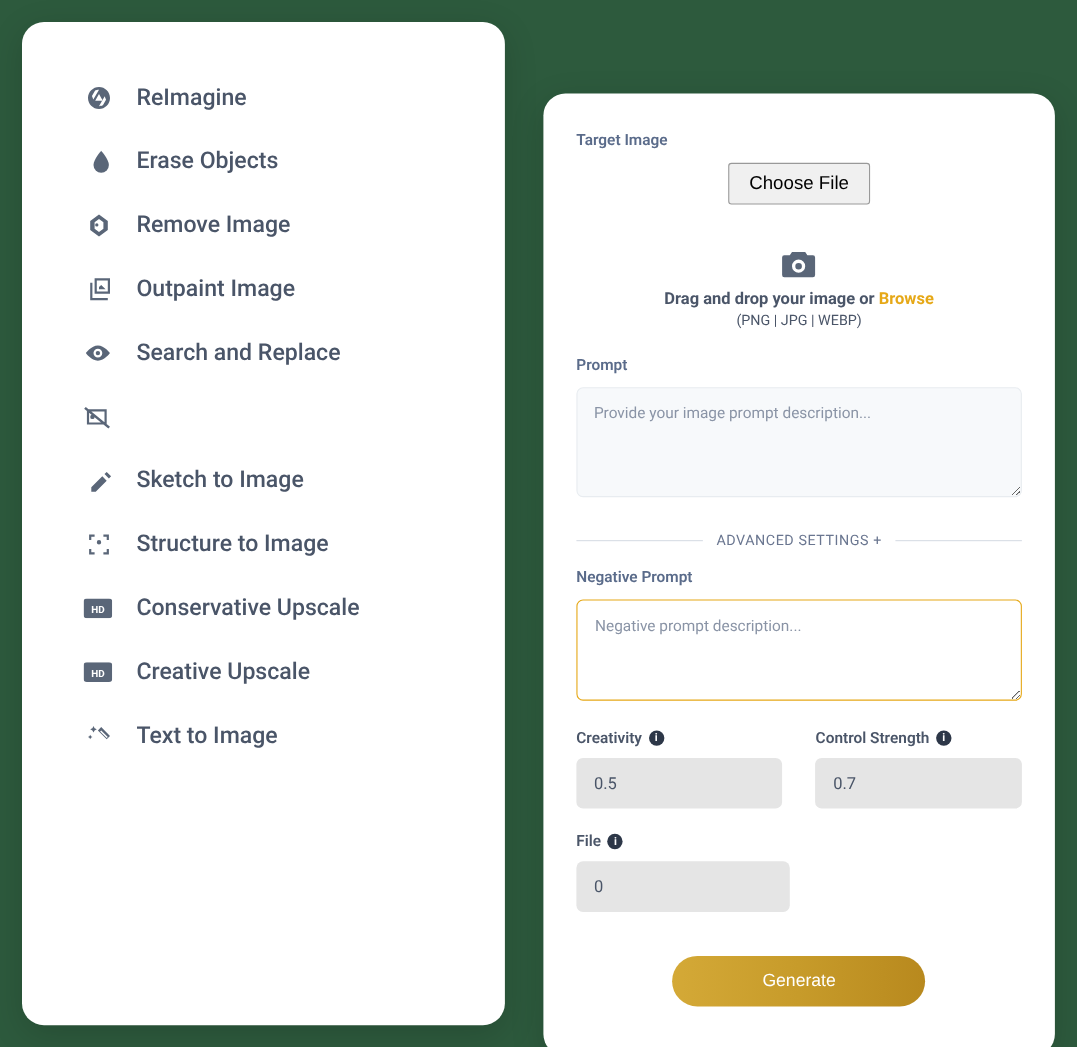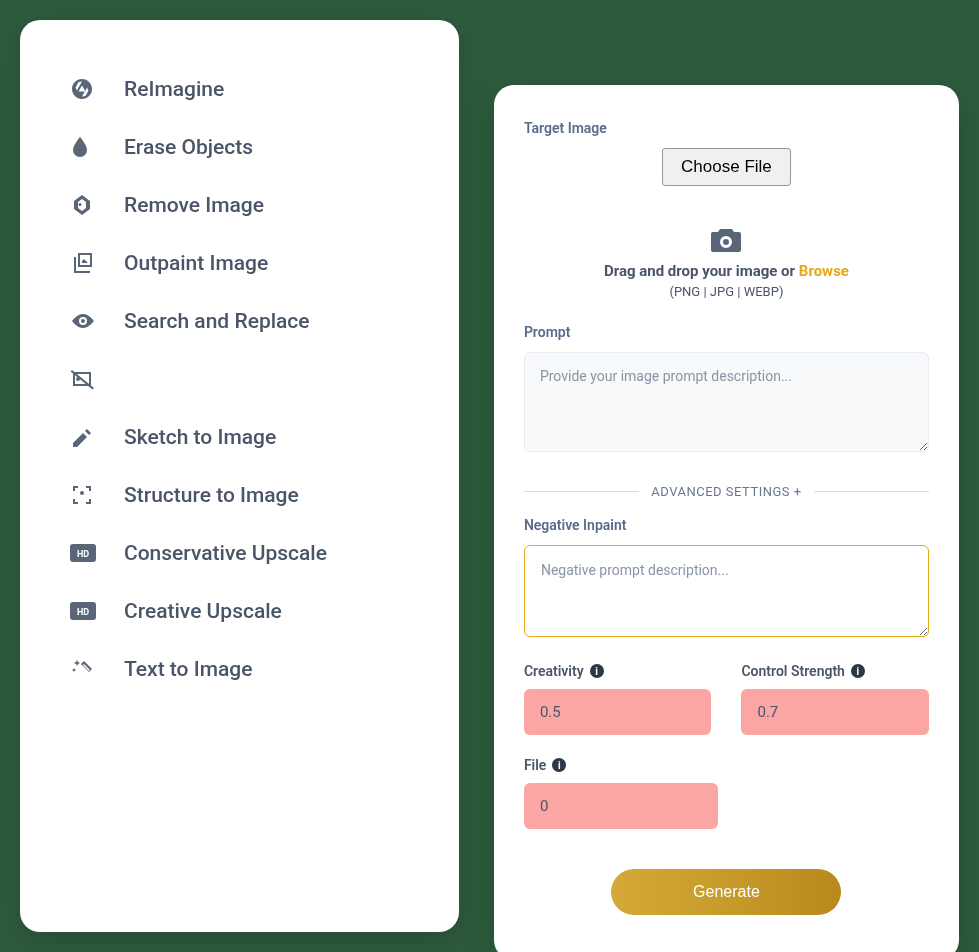--- a/index.html
+++ b/index.html
@@ -33,21 +33,21 @@
       gap: 22px;
       padding: 16px 0;
       cursor: pointer;
       color: #4a5568;
     }
     .menu-item .icon {
       width: 32px;
       height: 26px;
       display: flex;
       align-items: center;
-      justify-content: flex-start;
+      justify-content: flex-end;
       color: #5a6678;
       flex-shrink: 0;
     }
     .menu-item .label {
       font-size: 21px;
       font-weight: 500;
       color: #4a5568;
     }
     .section-label {
       color: #5a6b8a;
@@ -160,21 +160,21 @@
       display: inline-flex;
       align-items: center;
       justify-content: center;
       cursor: pointer;
     }
     .number-input {
       width: 100%;
       padding: 14px 16px;
       border: none;
       border-radius: 6px;
-      background: #fca5a5;
+      background: #e5e5e5;
       font-size: 15px;
       color: #4a5568;
       font-family: inherit;
     }
     .seed-group {
       width: 48%;
       margin-top: 22px;
     }
     .generate-btn {
       display: block;
@@ -300,21 +300,21 @@
 
   <div class="section-label">Prompt</div>
   <textarea class="prompt-textarea" placeholder="Provide your image prompt description..." style=""></textarea>
 
   <div class="divider-row">
     <div class="divider-line"></div>
     <div class="divider-text">ADVANCED SETTINGS +</div>
     <div class="divider-line"></div>
   </div>
 
-  <div class="section-label">Negative Inpaint</div>
+  <div class="section-label">Negative Prompt</div>
   <textarea class="neg-prompt-textarea" placeholder="Negative prompt description..." style=""></textarea>
 
   <div class="input-row">
     <div class="input-group">
       <div class="input-label-row">
         <span class="input-label">Creativity</span>
         <span class="info-dot">i</span>
       </div>
       <input class="number-input" value="0.5" style="">
     </div>

